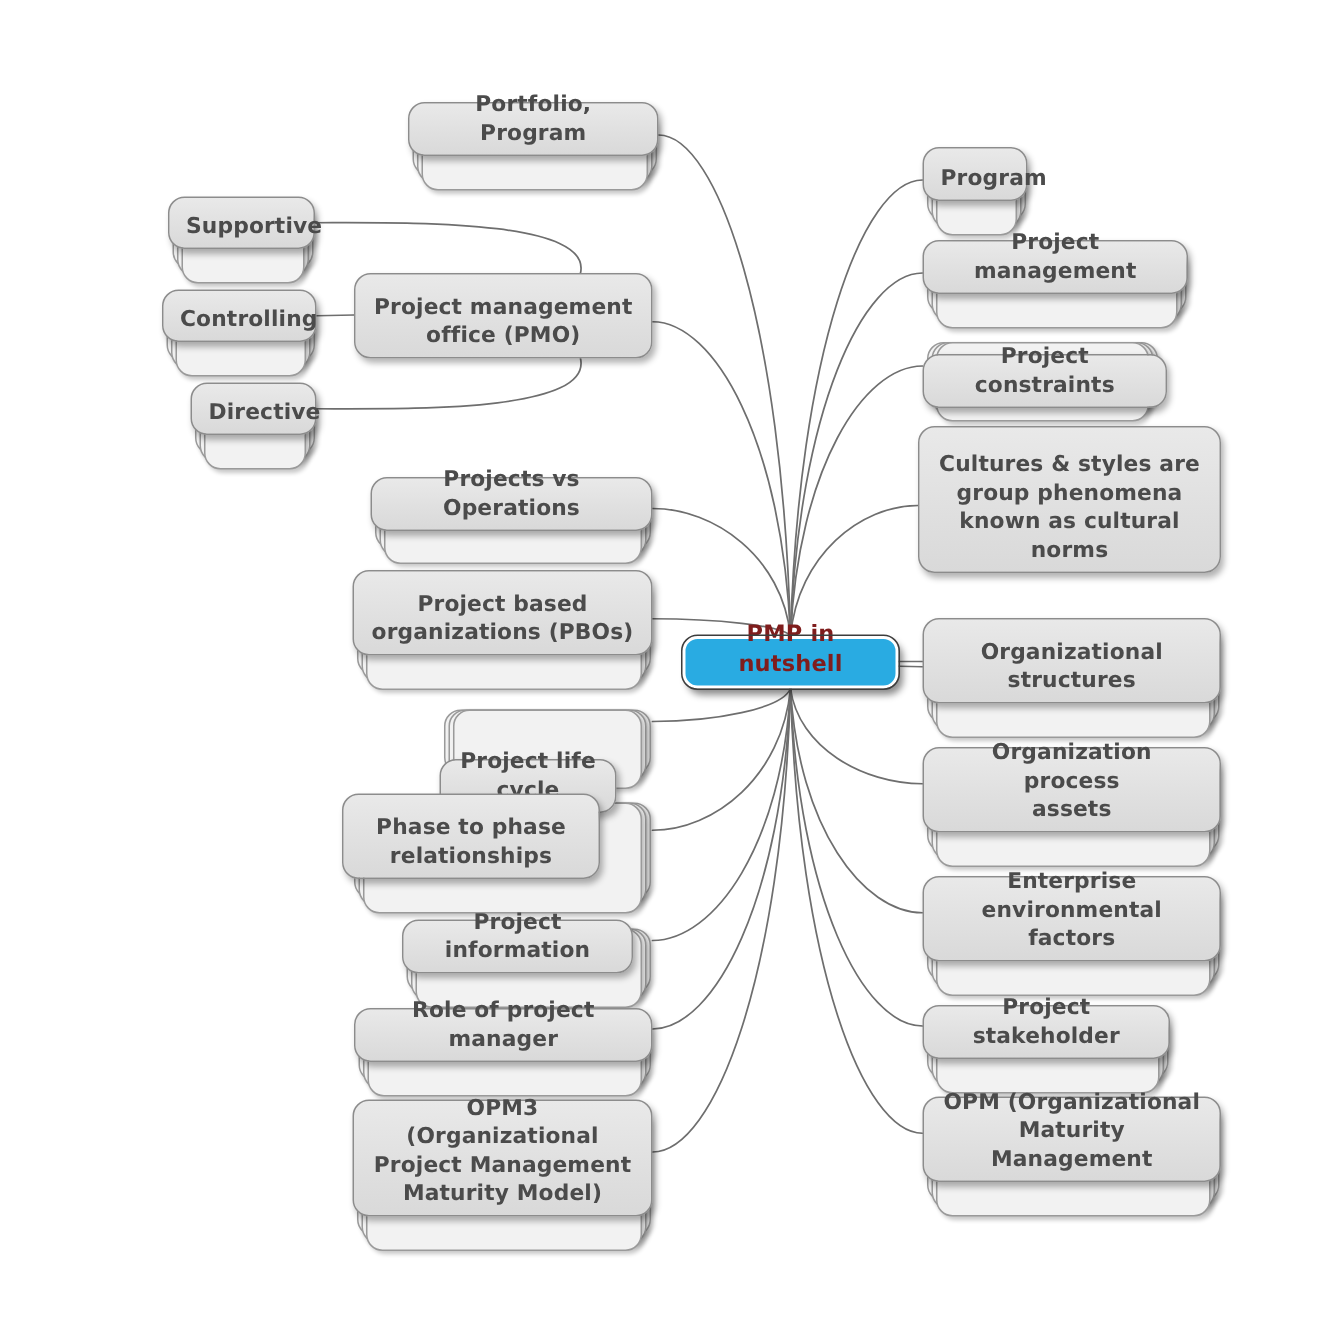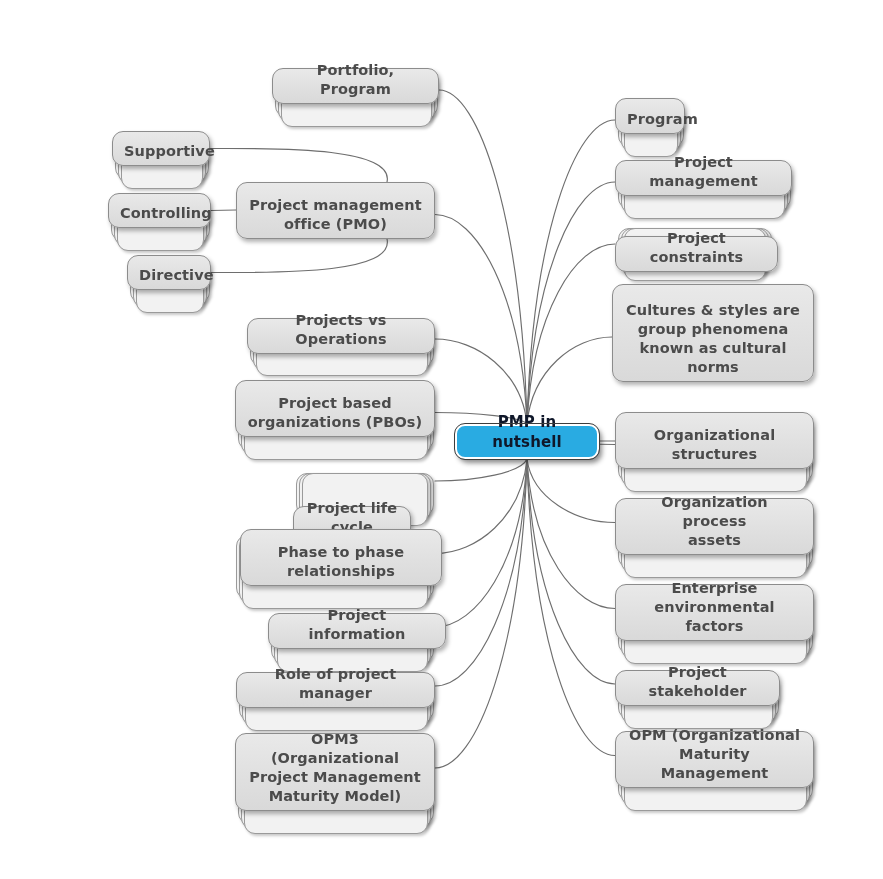--- a/index.html
+++ b/index.html
@@ -68,21 +68,21 @@
     z-index: 3;
     border-radius: 11px;
     border: 1.2px solid #9a9a9a;
     background: #f2f2f2;
     box-shadow: 2px 2px 3px rgba(0,0,0,0.22);
   }
 
   
   .node.root {
     background: #29abe2;
-    color: #0f172a;
+    color: #7f1d1d;
     border: 2px solid #ffffff;
     outline: 1.4px solid #3d3d3d;
     outline-offset: 0px;
     border-radius: 10px;
     font-size: 15px;
     box-shadow: 3px 4px 5px rgba(0,0,0,0.45);
     z-index: 9;
   }
 </style>
 </head>
@@ -146,28 +146,28 @@
       </div>
       <div class="stack" style="left: 296px; top: 473px; width: 136px; height: 41px;"></div>
       <div class="stack" style="left: 299px; top: 473px; width: 130px; height: 46px;"></div>
       <div class="stack" style="left: 302px; top: 473px; width: 124px; height: 51px;"></div>
       <div class="node" id="node-project-life-cycle" style="left: 293px; top: 494px; width: 118px; height: 36px; margin-top: 12px;">
         <span class="label">Project life cycle</span>
       </div>
       <div class="stack" style="left: 236px; top: 535px; width: 196px; height: 62px;"></div>
       <div class="stack" style="left: 239px; top: 535px; width: 190px; height: 67px;"></div>
       <div class="stack" style="left: 242px; top: 535px; width: 184px; height: 72px;"></div>
-      <div class="node" id="node-phase-to-phase" style="left: 240px; top: 529px; width: 202px; height: 57px;">
+      <div class="node" id="node-phase-to-phase" style="left: 228px; top: 529px; width: 172px; height: 57px;">
         <span class="label">Phase to phase
 relationships</span>
       </div>
       <div class="stack" style="left: 271px; top: 619px; width: 161px; height: 41px;"></div>
       <div class="stack" style="left: 274px; top: 619px; width: 155px; height: 46px;"></div>
       <div class="stack" style="left: 277px; top: 619px; width: 149px; height: 51px;"></div>
-      <div class="node" id="node-project-information" style="left: 268px; top: 613px; width: 178px; height: 36px;">
+      <div class="node" id="node-project-information" style="left: 268px; top: 613px; width: 154px; height: 36px;">
         <span class="label">Project information</span>
       </div>
       <div class="stack" style="left: 239px; top: 678px; width: 193px; height: 41px;"></div>
       <div class="stack" style="left: 242px; top: 678px; width: 187px; height: 46px;"></div>
       <div class="stack" style="left: 245px; top: 678px; width: 181px; height: 51px;"></div>
       <div class="node" id="node-role-of-project-manager" style="left: 236px; top: 672px; width: 199px; height: 36px;">
         <span class="label">Role of project manager</span>
       </div>
       <div class="stack" style="left: 238px; top: 739px; width: 194px; height: 83px;"></div>
       <div class="stack" style="left: 241px; top: 739px; width: 188px; height: 88px;"></div>

